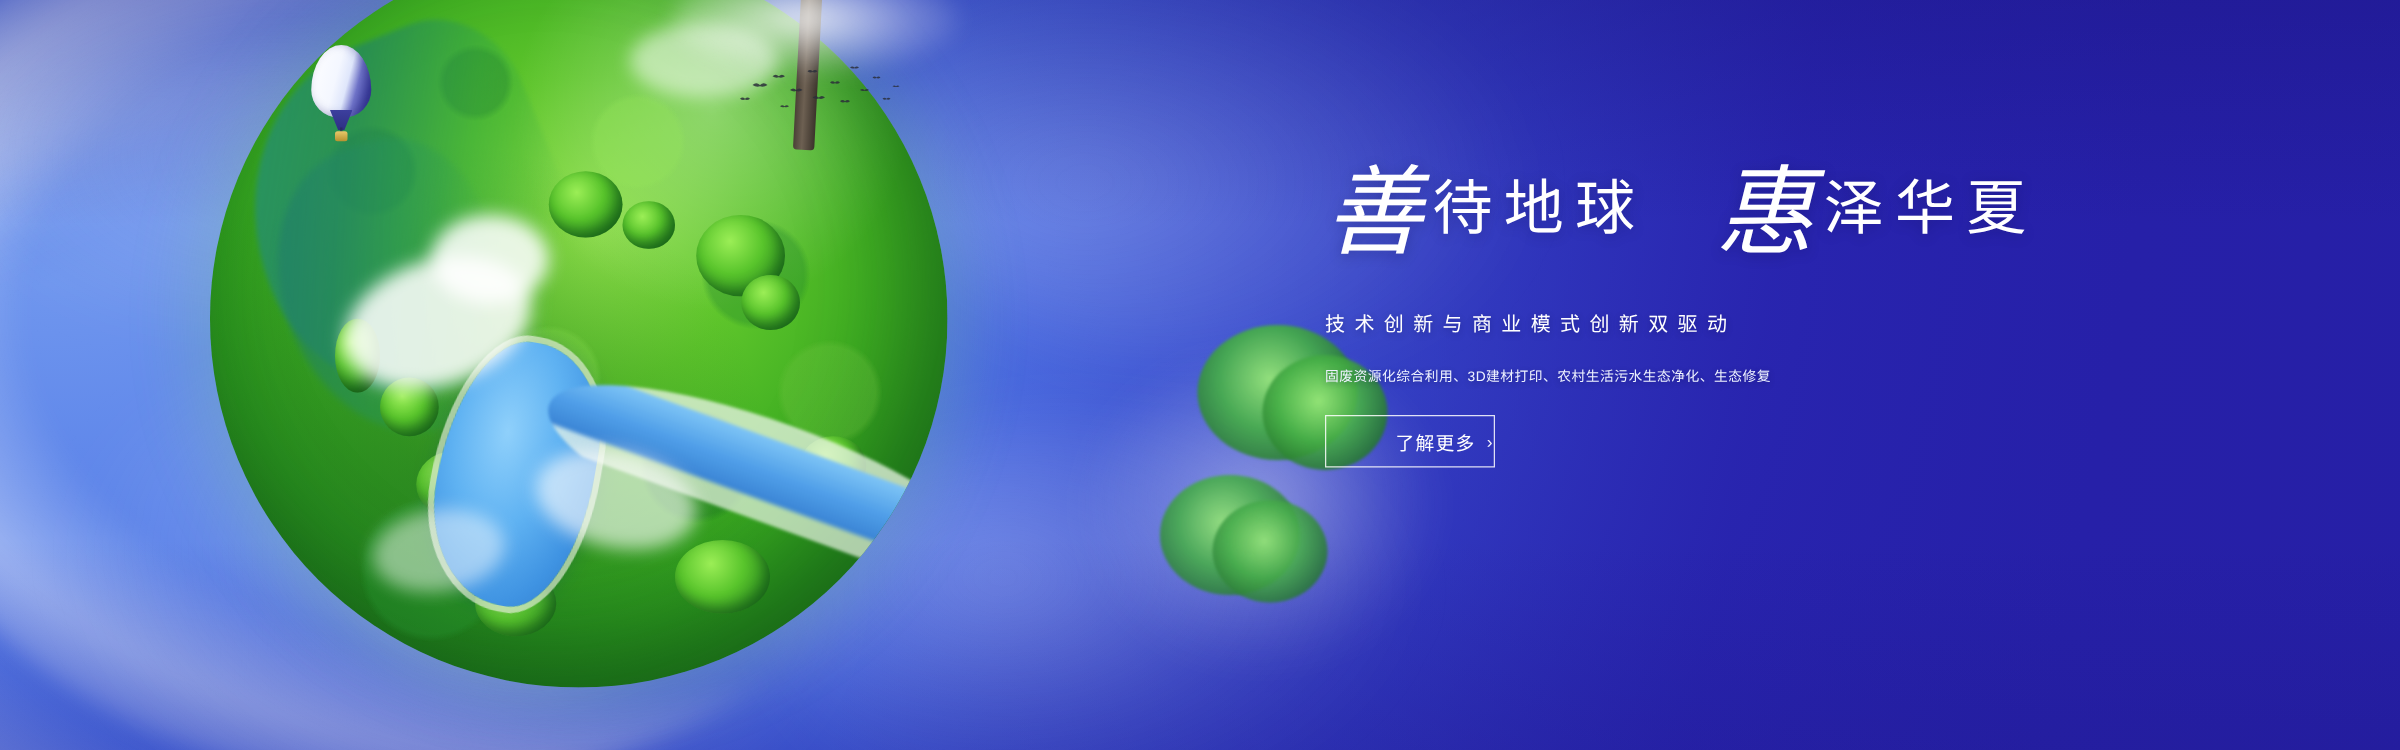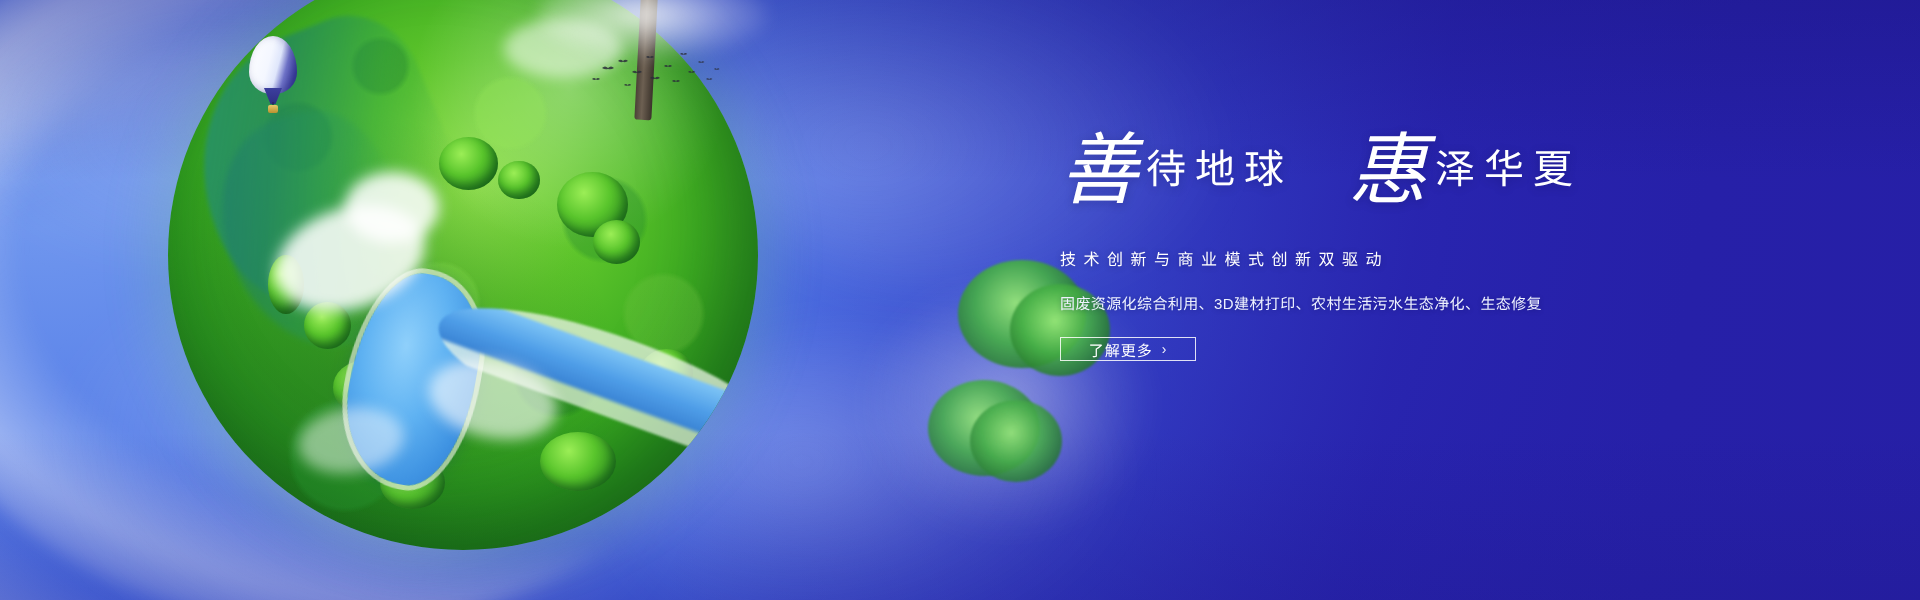--- a/index.html
+++ b/index.html
@@ -194,54 +194,54 @@
     text-shadow:0 2px 10px rgba(10,10,60,.25);
   }
   .headline .big{
     font-size:78px;
     font-weight:400;
     letter-spacing:0;
     vertical-align:-10px;
     font-style:italic;
   }
   .headline .small{
-    font-size:40px;
+    font-size:48px;
     font-weight:400;
     letter-spacing:9px;
     padding-left:8px;
     vertical-align:4px;
   }
   .headline .gap{display:inline-block;width:56px;}
 
   .subtitle{
     margin-top:18px;
     color:#ffffff;
     font-size:16px;
     letter-spacing:7.5px;
     white-space:nowrap;
     text-shadow:0 1px 6px rgba(10,10,60,.30);
   }
 
   .desc{
     margin-top:22px;
     color:#eef2ff;
-    font-size:15px;
+    font-size:11px;
     letter-spacing:.4px;
     white-space:nowrap;
     text-shadow:0 1px 5px rgba(10,10,60,.30);
   }
 
   .cta{
     margin-top:24px;
     display:inline-flex;
     align-items:center;
-    justify-content:center;
+    justify-content:flex-end;
     gap:9px;
     width:136px;
-    height:24px;
+    height:42px;
     border:1px solid rgba(255,255,255,.85);
     color:#ffffff;
     font-size:15px;
     letter-spacing:1px;
     background:transparent;
     cursor:pointer;
     text-decoration:none;
     font-family:"Liberation Sans","DejaVu Sans",sans-serif;
   }
   .cta .chev{font-size:14px;line-height:1;opacity:.95;}

